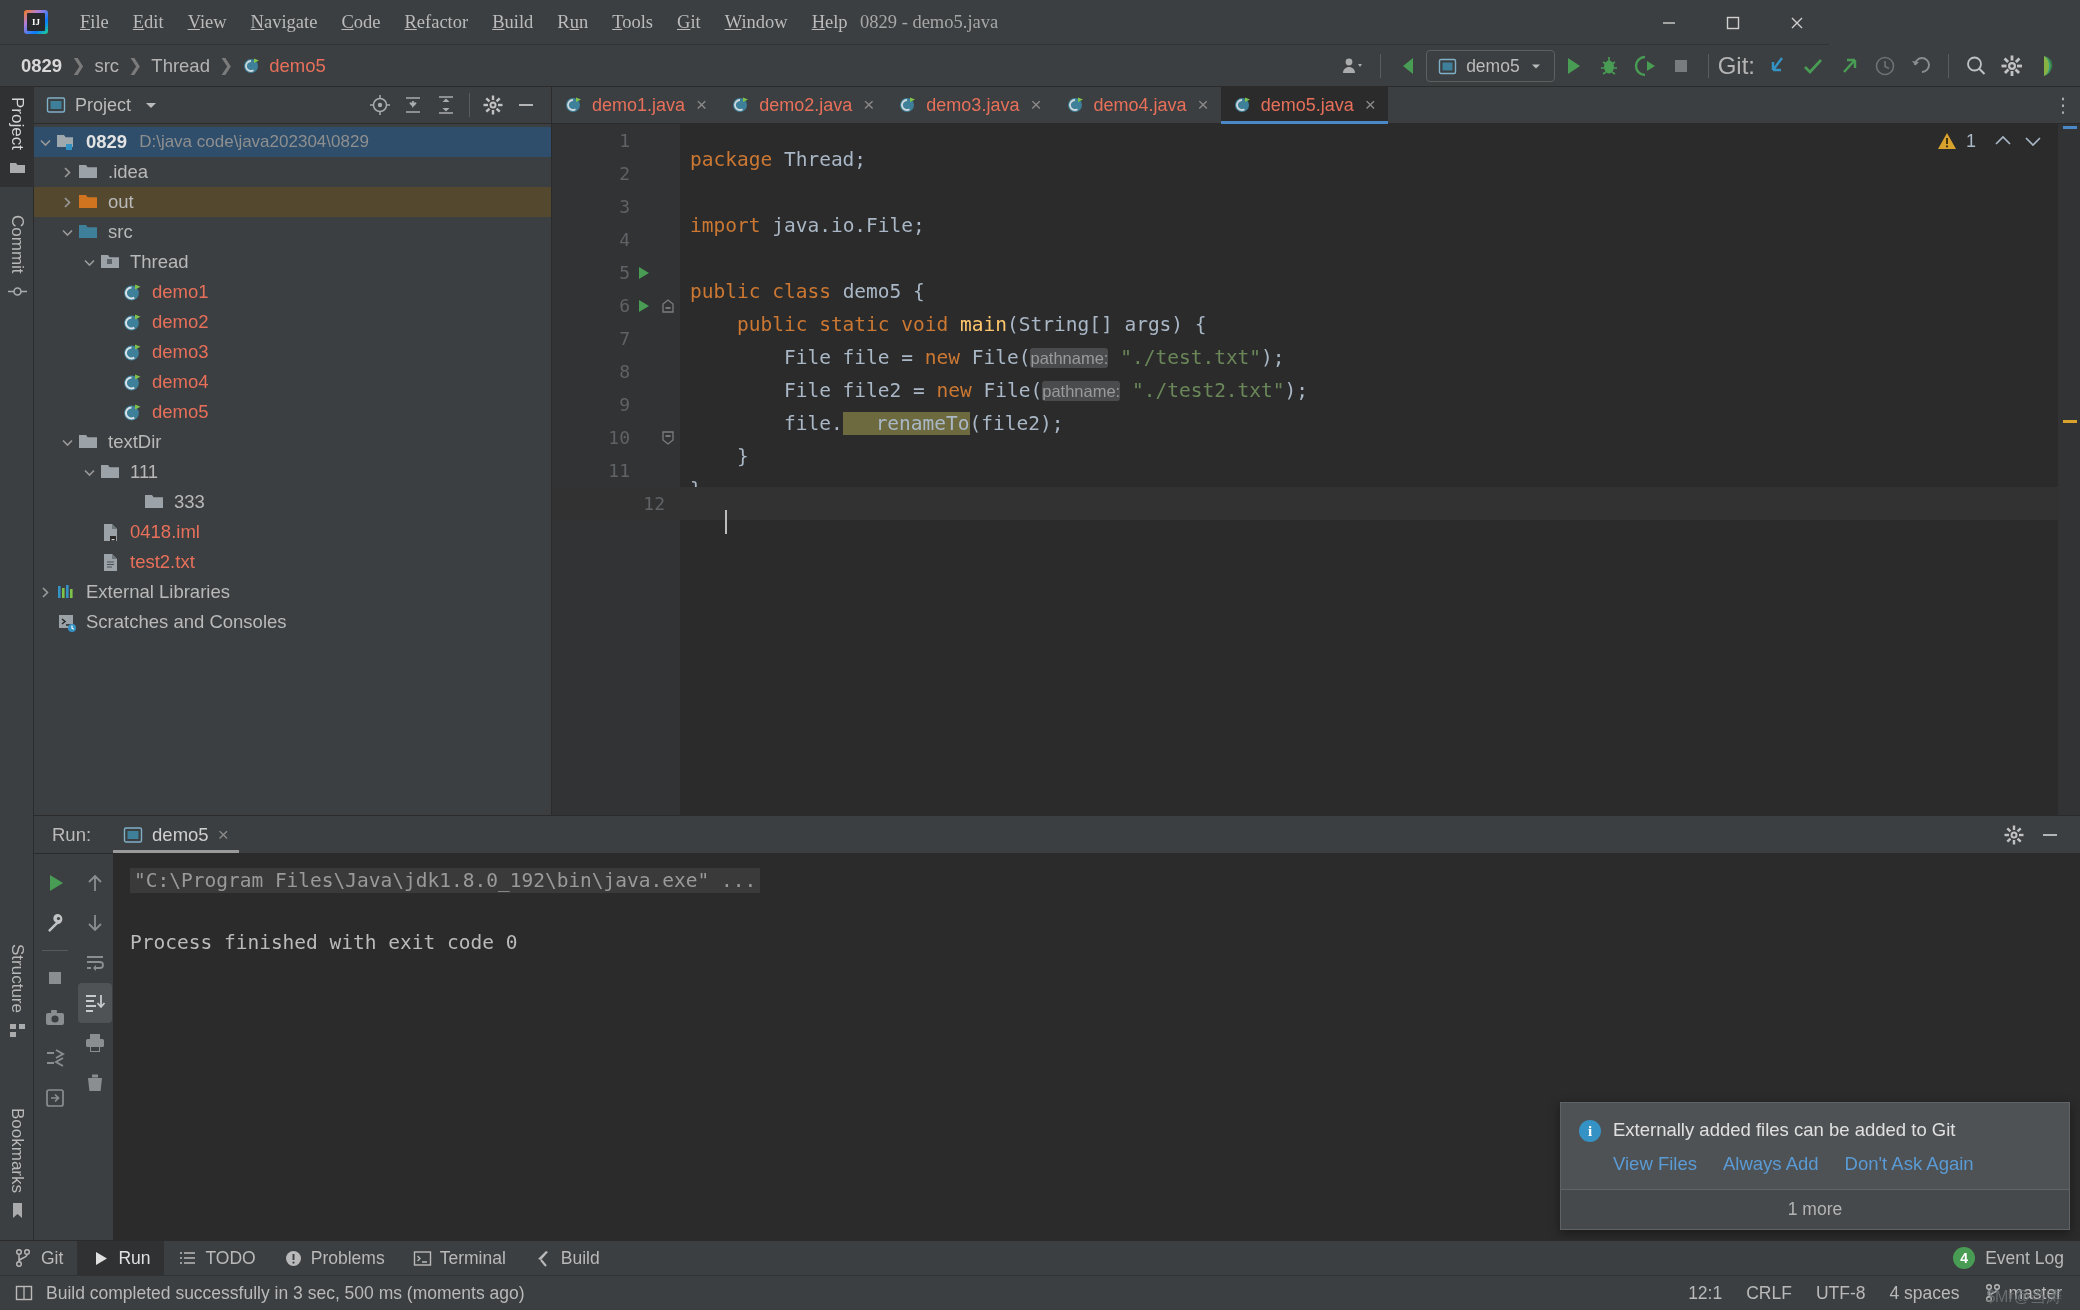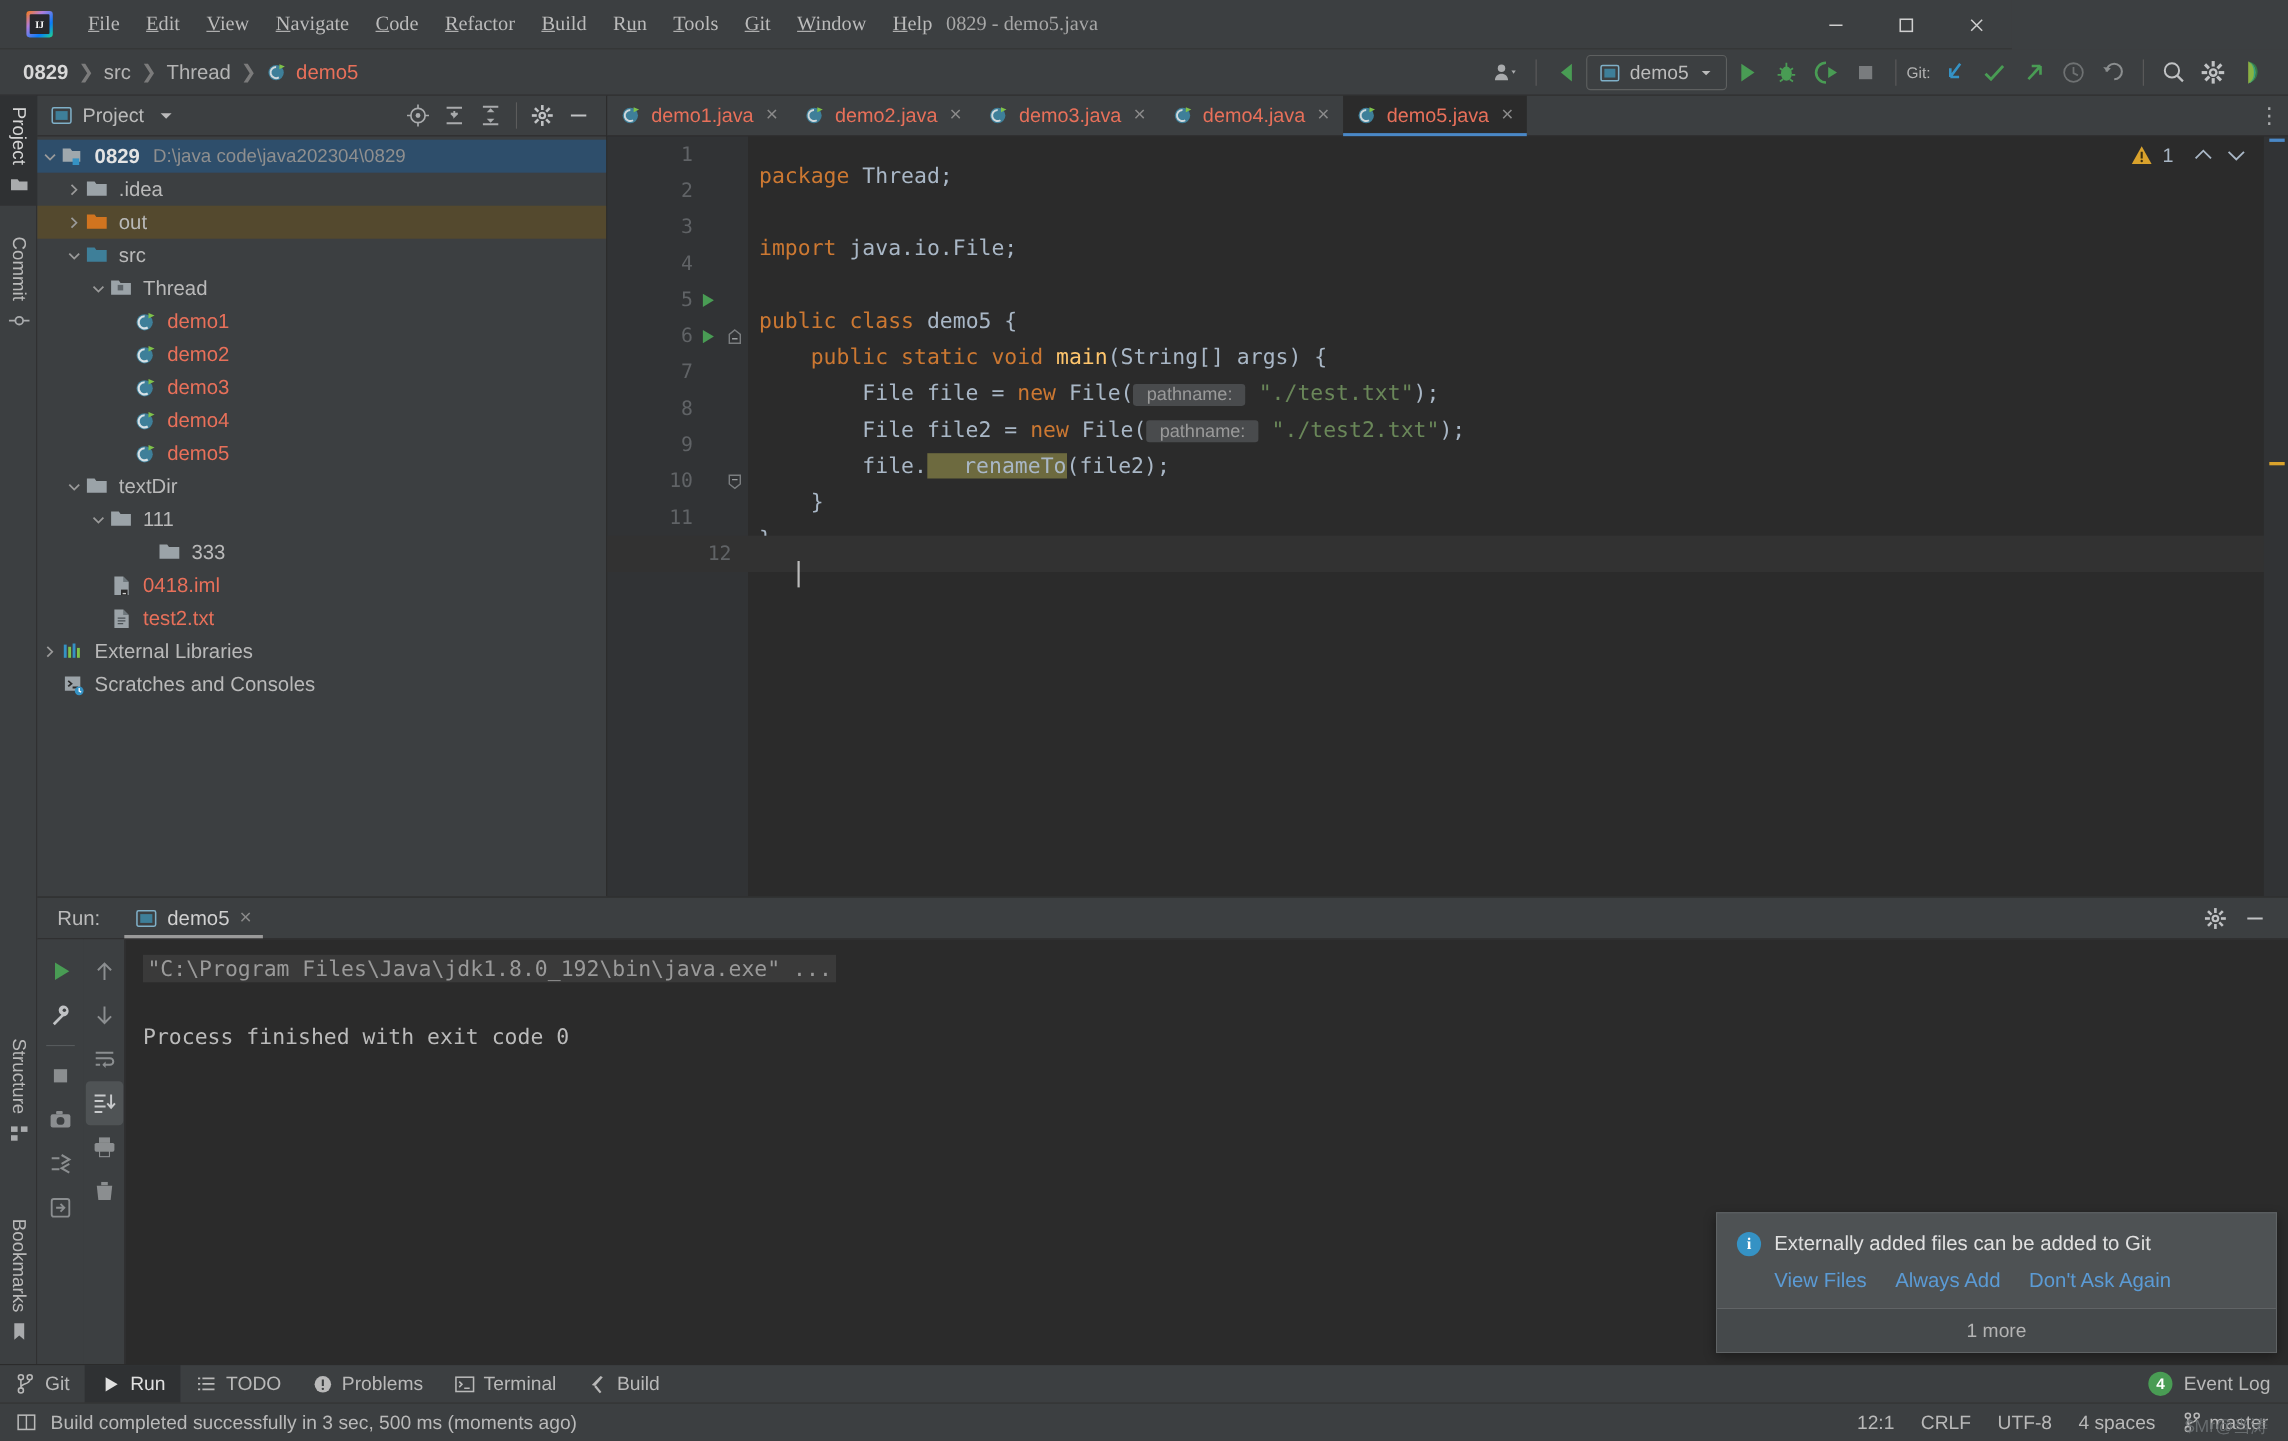--- a/index.html
+++ b/index.html
@@ -66,21 +66,21 @@
   .tb-btn {
     height: 34px; min-width: 30px; display: flex; align-items: center; justify-content: center;
     padding: 0 5px; color: #afb1b3;
   }
   .tb-sep { width: 1px; height: 24px; background: #5c5c5c; margin: 0 9px; }
   .runconfig {
     display: flex; align-items: center; gap: 9px;
     border: 1px solid #5e6060; border-radius: 4px;
     height: 32px; padding: 0 11px; color: #bbbbbb; font-size: 17.5px;
   }
-  .git-label { color: #b4b4b4; font-size: 14px; margin-right: 4px; }
+  .git-label { color: #b4b4b4; font-size: 24px; margin-right: 4px; }
 
   
   .stripe {
     position: absolute; top: 87px; left: 0; width: 34px; bottom: 70px;
     background: #3c3f41; border-right: 1px solid #2b2b2b;
   }
   .stripe-tab {
     writing-mode: vertical-rl; text-orientation: mixed;
     font-size: 17px; color: #b9b9b9; padding: 10px 0;
     display: flex; align-items: center; gap: 8px;
@@ -156,21 +156,21 @@
   }
   .runmark { width: 26px; flex: none; display: flex; align-items: center; justify-content: center; }
   .foldmark { width: 24px; flex: none; display: flex; align-items: center; justify-content: center; }
   .ctext { margin-left: 10px; white-space: pre; margin-top: 37px; }
   
   .kw { color: #cc7832; }
   .id { color: #a9b7c6; }
   .mth { color: #ffc66d; }
   .str { color: #6a8759; }
   .hint {
-    background: #494b4d; color: #9a9a9a; font-size: 16.5px; padding: 1px 12px;
+    background: #494b4d; color: #9a9a9a; font-size: 16.5px; padding: 1px 0;
     border-radius: 3px; font-family: "Liberation Sans", sans-serif;
   }
   .idhl { background: #6d6a3f; padding-left: 33px; }
   .caret {
     display: inline-block; width: 2px; height: 24px; background: #bbbbbb;
     vertical-align: middle;
   }
   .warn-box {
     position: absolute; top: 6px; right: 36px; display: flex; align-items: center; gap: 8px;
     font-size: 18px; color: #a9b7c6; z-index: 5;

